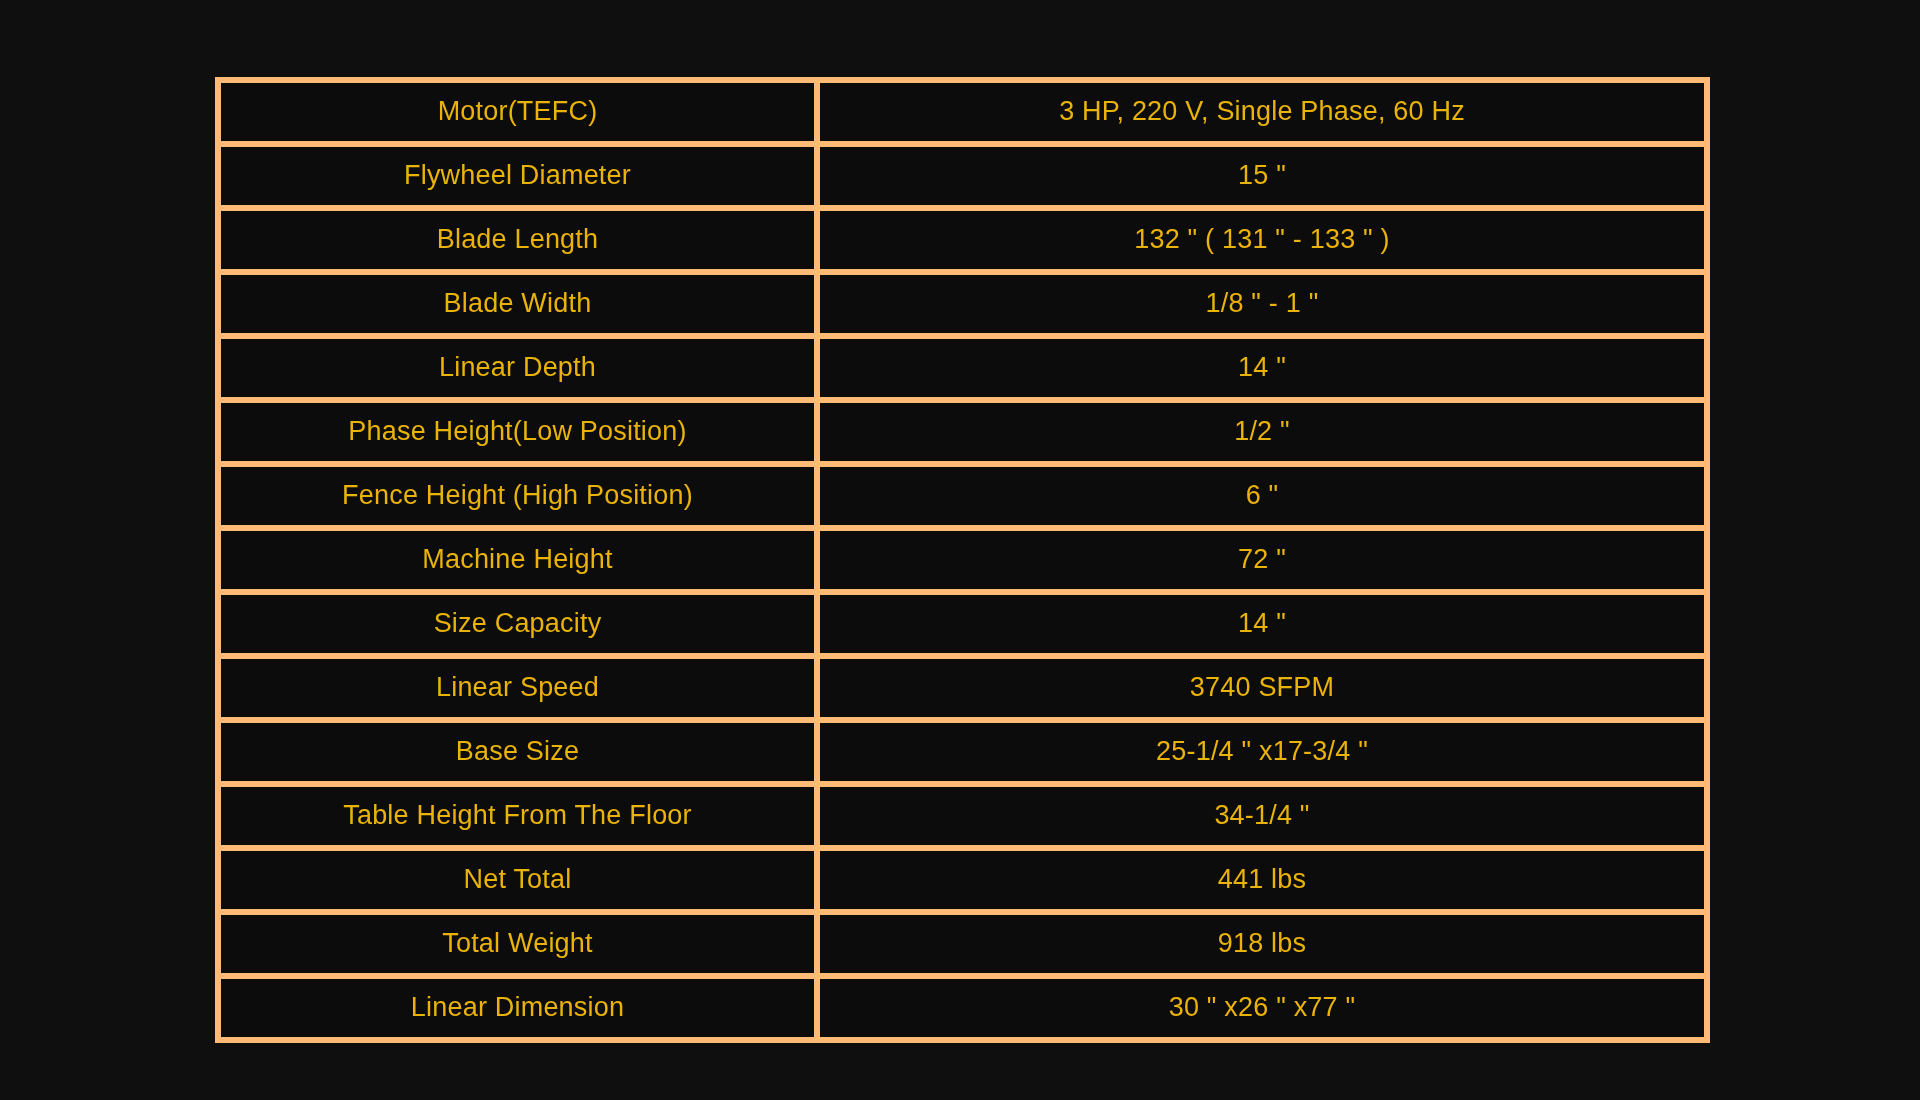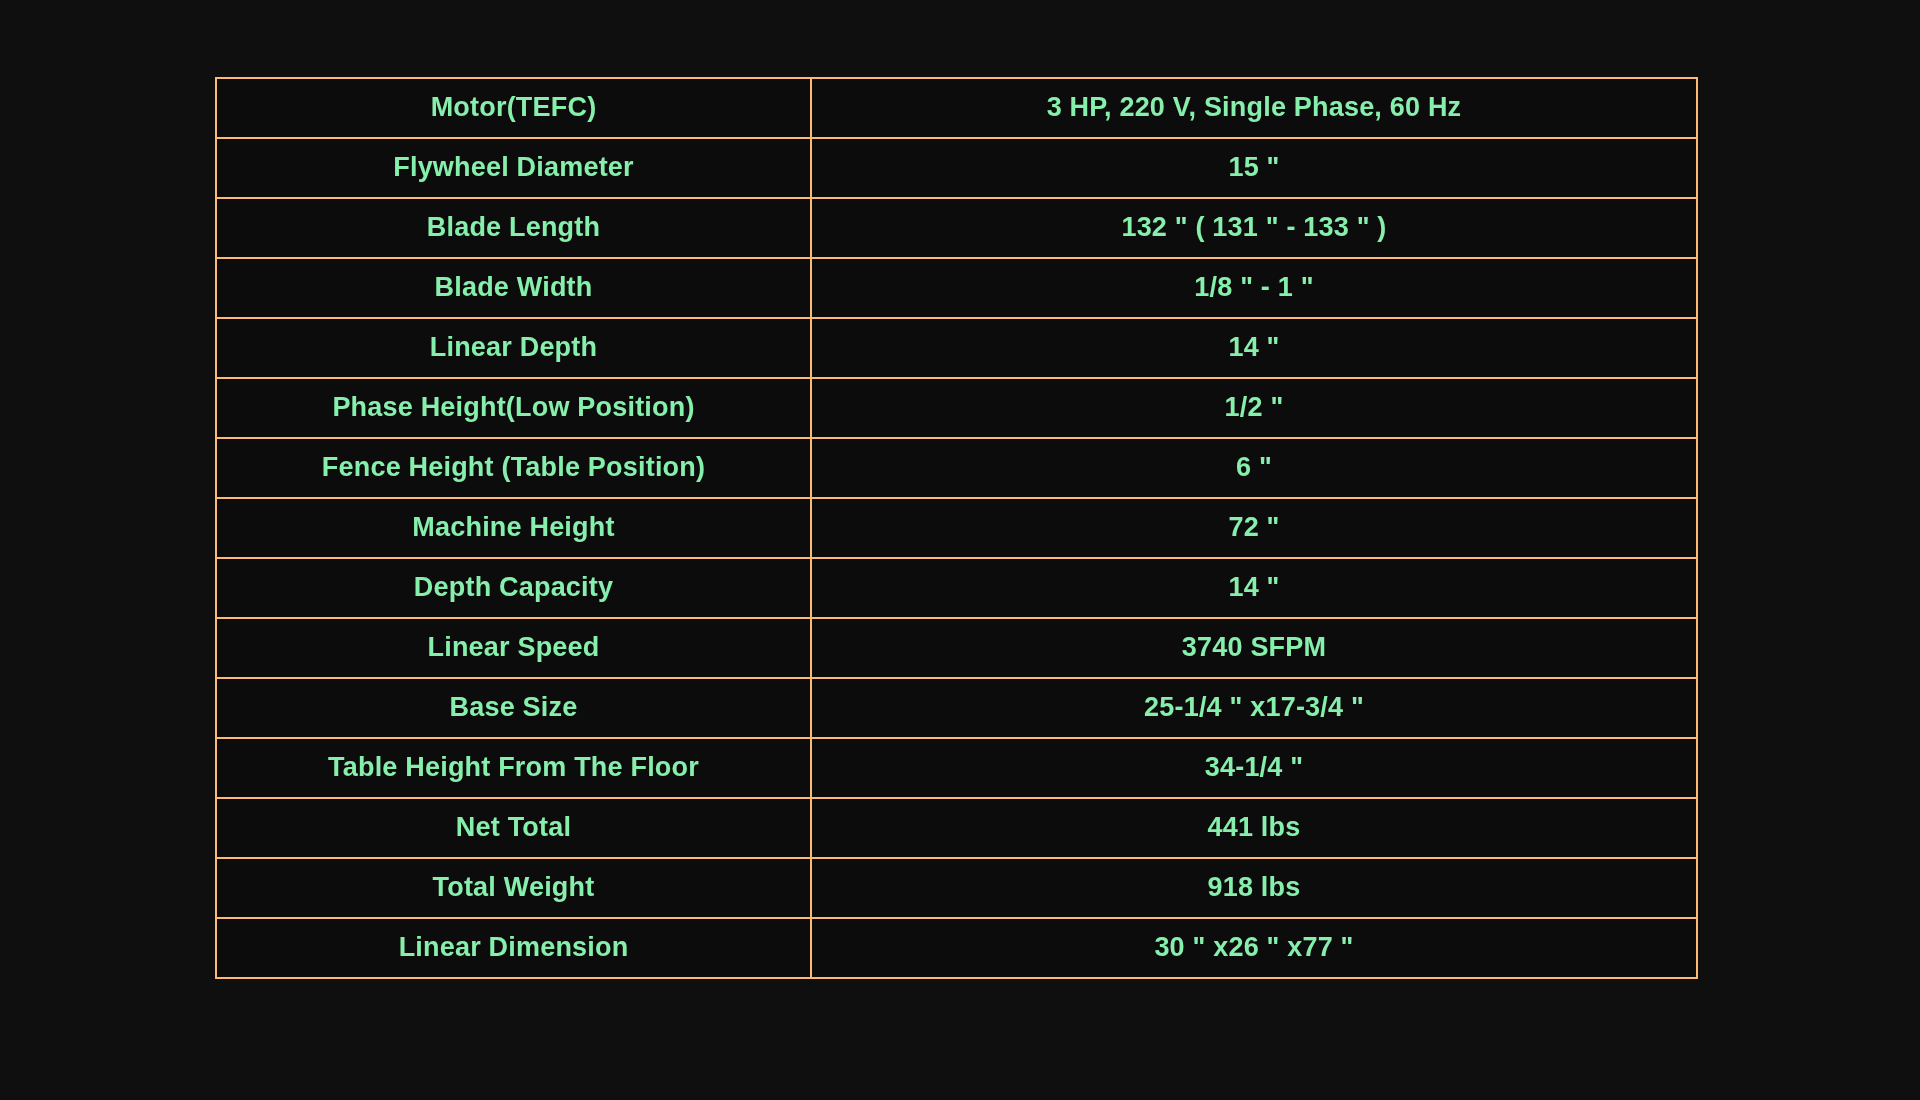--- a/index.html
+++ b/index.html
@@ -26,28 +26,28 @@
     top: 77px;
     width: 1437px;
   }
   table.spec-table {
     border-collapse: collapse;
     width: 100%;
     table-layout: fixed;
     background: #0d0c0d;
   }
   table.spec-table td {
-    border: 2px solid #fdba74;
+    border: 6px solid #fdba74;
     height: 58px;
     text-align: center;
     vertical-align: middle;
     font-size: 27px;
-    font-weight: 700;
+    font-weight: 400;
     letter-spacing: 0.2px;
-    color: #86efac;
+    color: #eab308;
     padding: 0 10px;
     line-height: 1.1;
   }
   table.spec-table td.label-cell {
     width: 573px;
   }
   table.spec-table td.value-cell {
     width: 864px;
   }
 </style>
@@ -76,29 +76,29 @@
         </tr>
         <tr>
           <td class="label-cell">Linear Depth</td>
           <td class="value-cell">14 "</td>
         </tr>
         <tr>
           <td class="label-cell">Phase Height(Low Position)</td>
           <td class="value-cell">1/2 "</td>
         </tr>
         <tr>
-          <td class="label-cell">Fence Height (Table Position)</td>
+          <td class="label-cell">Fence Height (High Position)</td>
           <td class="value-cell">6  "</td>
         </tr>
         <tr>
           <td class="label-cell">Machine Height</td>
           <td class="value-cell">72 "</td>
         </tr>
         <tr>
-          <td class="label-cell">Depth Capacity</td>
+          <td class="label-cell">Size Capacity</td>
           <td class="value-cell">14 "</td>
         </tr>
         <tr>
           <td class="label-cell">Linear Speed</td>
           <td class="value-cell">3740 SFPM</td>
         </tr>
         <tr>
           <td class="label-cell">Base Size</td>
           <td class="value-cell">25-1/4 " x17-3/4 "</td>
         </tr>

